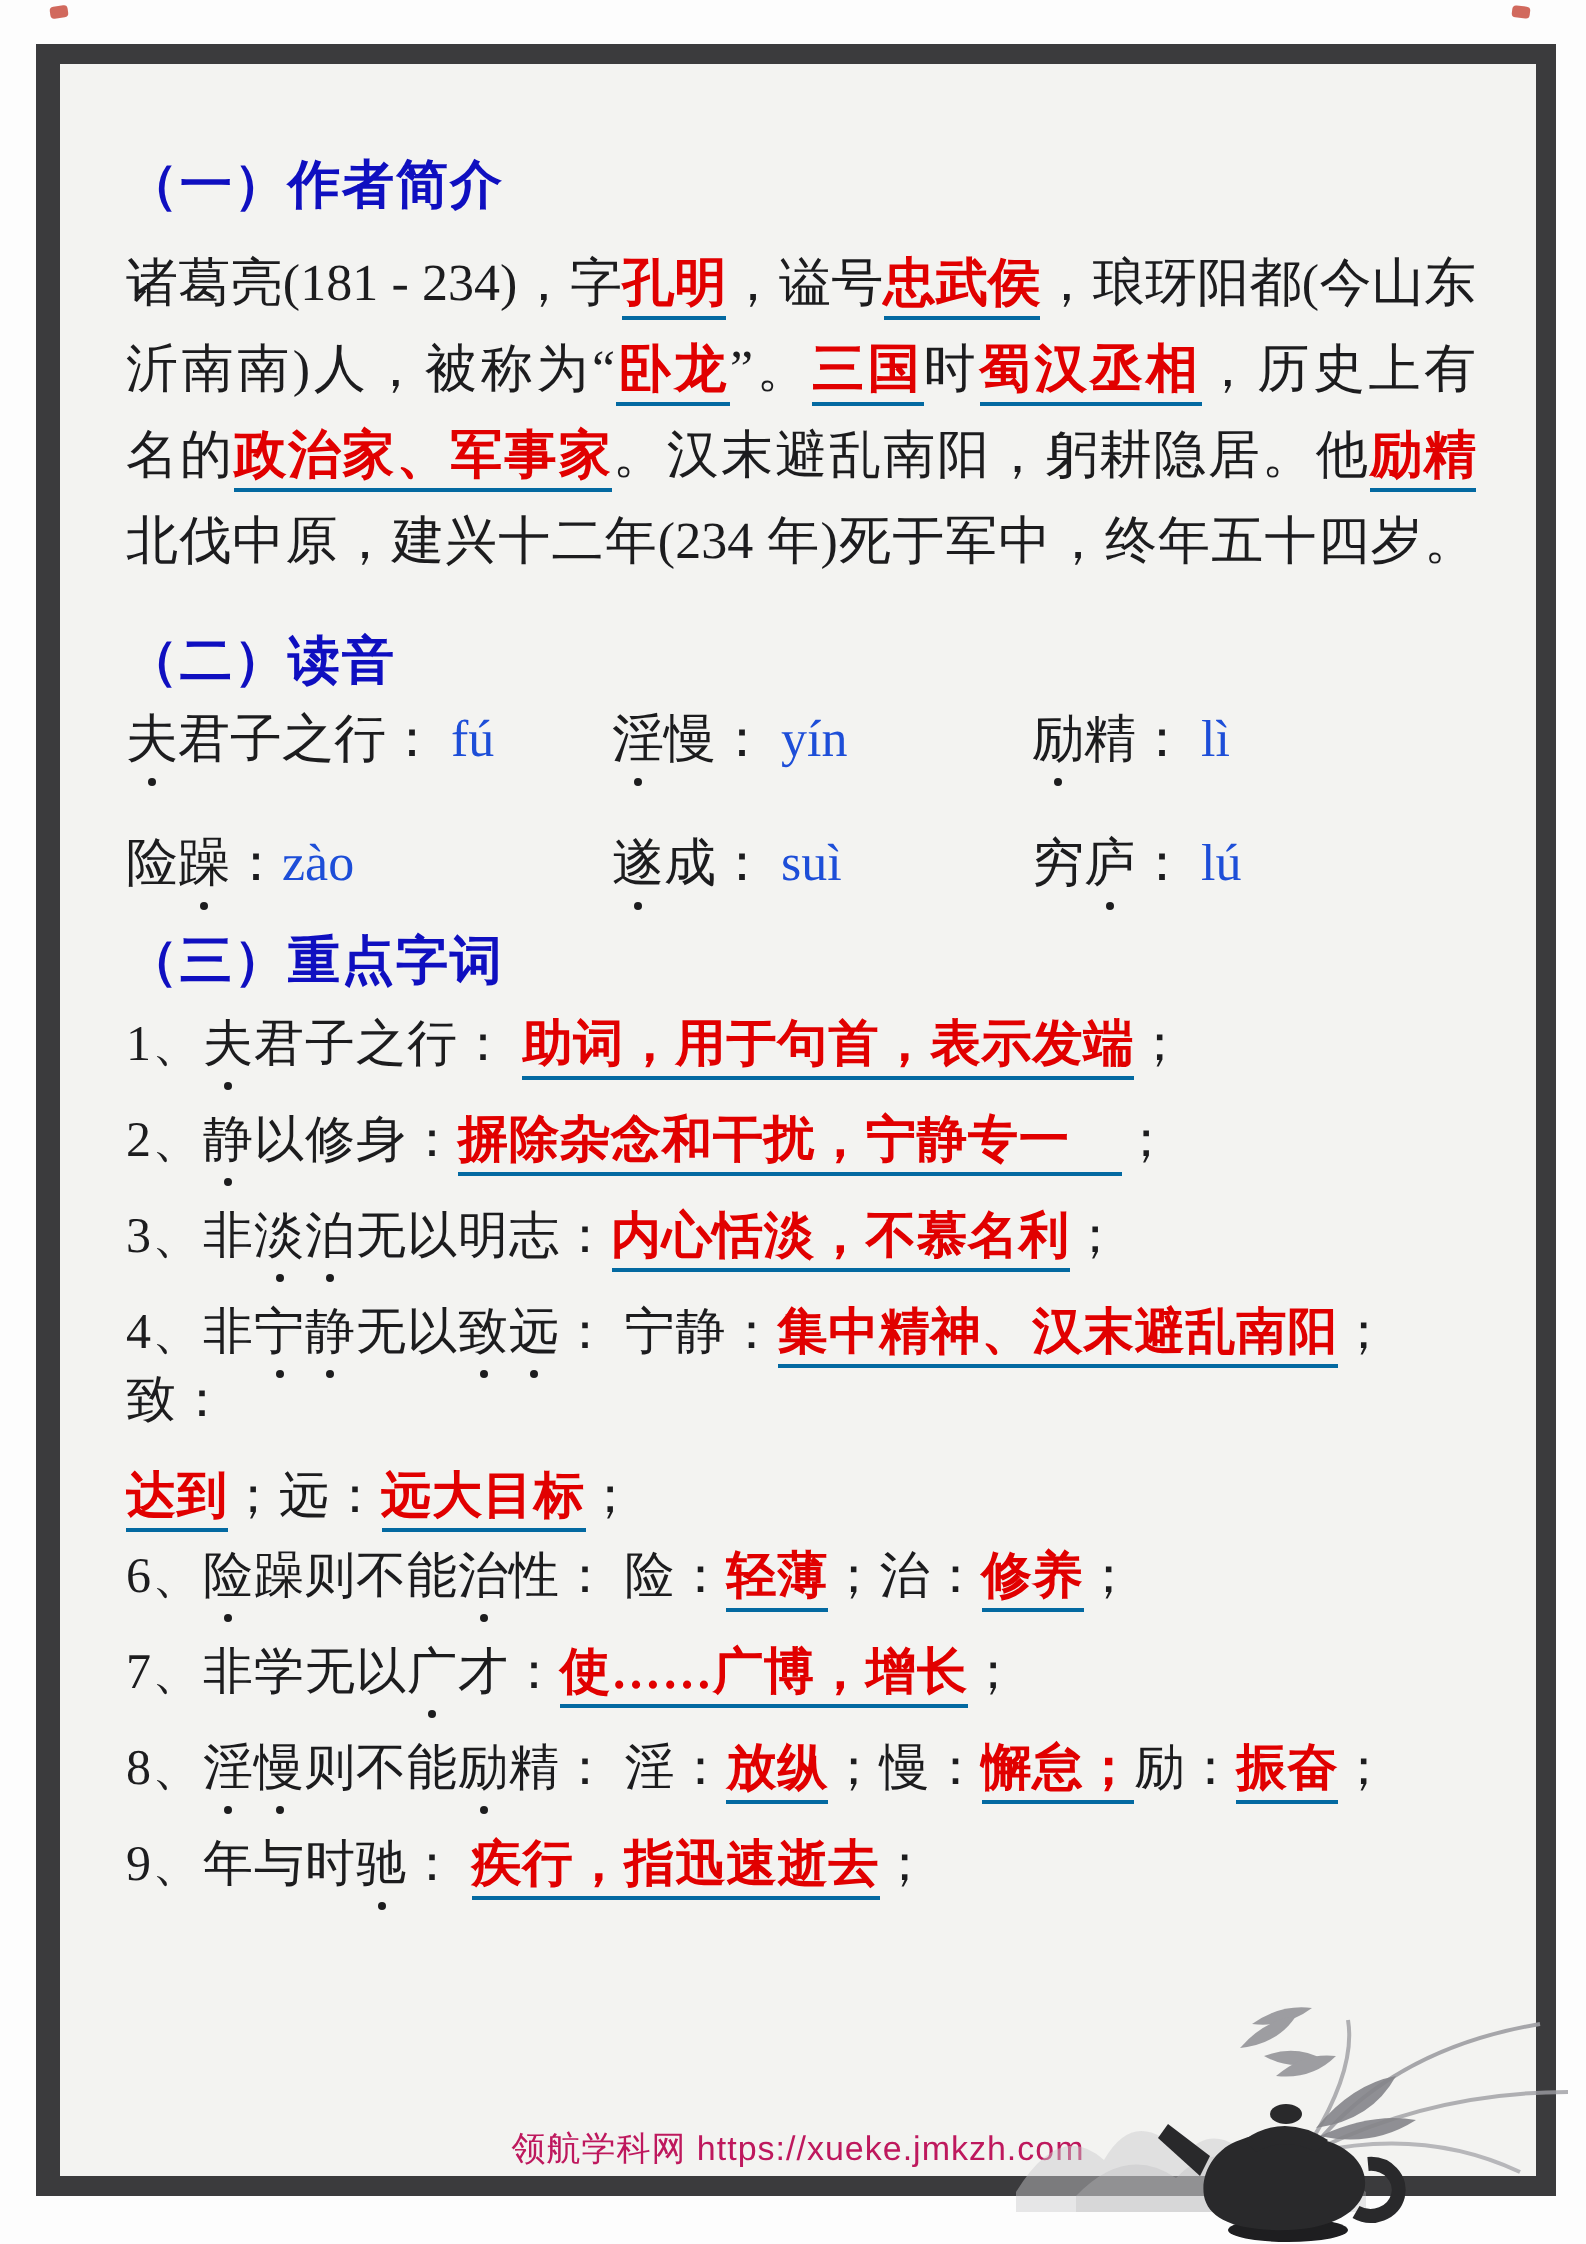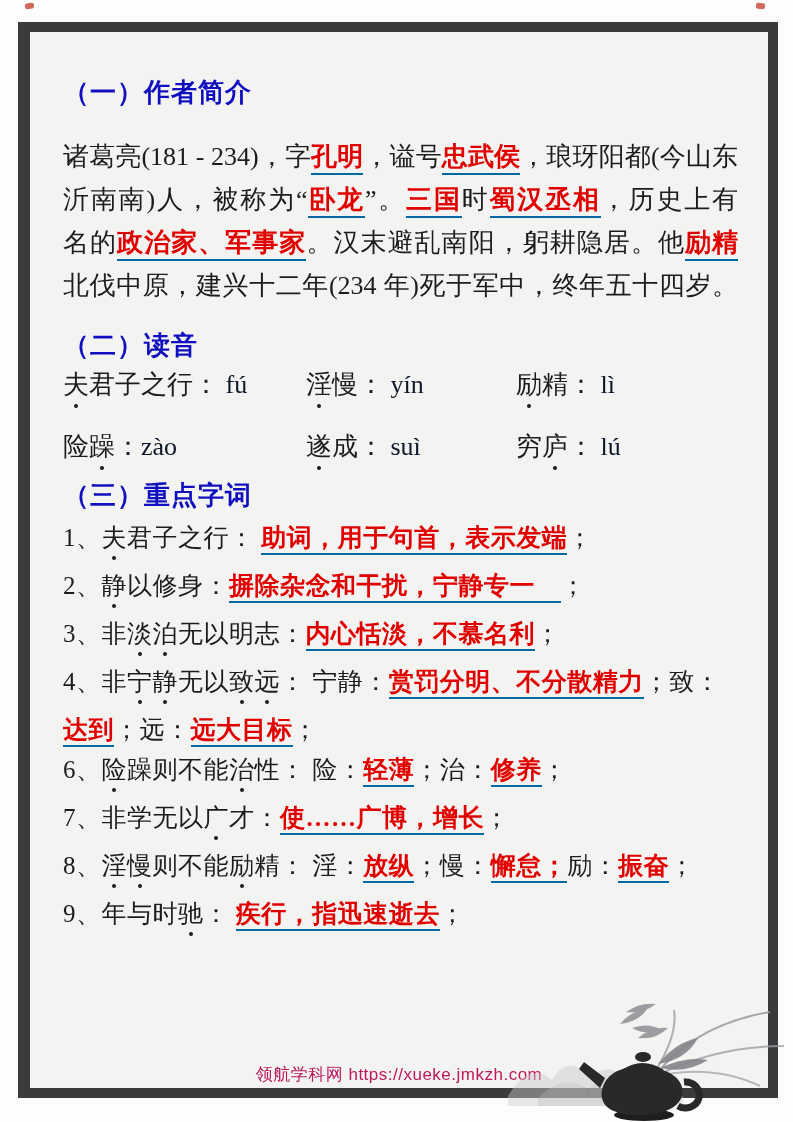--- a/index.html
+++ b/index.html
@@ -12,36 +12,36 @@
   .corner-mark { position:absolute; top:3px; width:9px; height:6px; background:#c64434; opacity:.8; border-radius:2px; transform:rotate(-8deg); }
   .corner-mark.left  { left:25px; }
   .corner-mark.right { left:756px; transform:rotate(7deg); }
 
   .frame { position:absolute; left:18px; top:22px; width:760px; height:1076px; background:#3b3b3d; }
   .page  { position:absolute; left:30px; top:32px; width:738px; height:1056px; background:#f3f3f1; }
 
   .content { position:absolute; left:0; top:0; right:0; padding:46px 30px 0 33px; }
 
   .sec-h { color:#0f0fc0; font-weight:bold; font-size:26px; line-height:30px; letter-spacing:1px; }
-  .mb1 { margin-bottom:27px; }
+  .mb1 { margin-bottom:12px; }
   .mt2 { margin-top:24px; margin-bottom:8px; }
   .mt3 { margin-top:8px; margin-bottom:10px; }
 
   .rich { white-space:pre-wrap; color:#1c1c1e; }
   .jline { font-size:26px; line-height:43px; height:43px; text-align:justify; text-align-last:justify; }
 
   .pgrid { display:grid; grid-template-columns:243px 210px auto; row-gap:20px; font-size:26px; }
   .pcell { line-height:32px; padding-bottom:10px; }
 
   .item { font-size:25px; line-height:34px; margin-bottom:14px; letter-spacing:0.5px; }
   .item.cont  { margin-top:14px; margin-bottom:6px; }
 
   .sg-k { color:#1c1c1e; }
   .sg-r { color:#e10000; font-weight:bold; border-bottom:2px solid #0369a1; padding-bottom:2px; }
-  .sg-p { color:#0f172a; }
+  .sg-p { color:#1d4ed8; }
   .sg-d { position:relative; color:#1c1c1e; }
   .sg-d::after {
     content:""; position:absolute; left:50%; bottom:-9px; transform:translateX(-50%);
     width:4px; height:4px; border-radius:50%; background:#1c1c1e;
   }
   .watermark {
     position:absolute; left:0; right:0; bottom:2px; text-align:center;
     font-family:"Liberation Sans", sans-serif; font-size:17px; color:#be185d; letter-spacing:0.5px;
   }
   .art { position:absolute; right:0; bottom:0; width:285px; height:128px; z-index:5; }
@@ -70,21 +70,21 @@
         <div class="rich pcell"><span class="sg-d">励</span><span class="sg-k">精： </span><span class="sg-p">lì</span></div>
         <div class="rich pcell"><span class="sg-k">险</span><span class="sg-d">躁</span><span class="sg-k">：</span><span class="sg-p">zào</span></div>
         <div class="rich pcell"><span class="sg-d">遂</span><span class="sg-k">成： </span><span class="sg-p">suì</span></div>
         <div class="rich pcell"><span class="sg-k">穷</span><span class="sg-d">庐</span><span class="sg-k">： </span><span class="sg-p">lú</span></div>
       </div>
 
       <h2 class="sec-h mt3">（三）重点字词</h2>
       <div class="rich item"><span class="sg-k">1、</span><span class="sg-d">夫</span><span class="sg-k">君子之行： </span><span class="sg-r">助词，用于句首，表示发端</span><span class="sg-k">；</span></div>
       <div class="rich item"><span class="sg-k">2、</span><span class="sg-d">静</span><span class="sg-k">以修身：</span><span class="sg-r">摒除杂念和干扰，宁静专一　</span><span class="sg-k">；</span></div>
       <div class="rich item"><span class="sg-k">3、非</span><span class="sg-d">淡</span><span class="sg-d">泊</span><span class="sg-k">无以明志：</span><span class="sg-r">内心恬淡，不慕名利</span><span class="sg-k">；</span></div>
-      <div class="rich item"><span class="sg-k">4、非</span><span class="sg-d">宁</span><span class="sg-d">静</span><span class="sg-k">无以</span><span class="sg-d">致</span><span class="sg-d">远</span><span class="sg-k">： 宁静：</span><span class="sg-r">赏罚分明、不分散精力</span><span class="sg-k">；致：</span></div>
+      <div class="rich item"><span class="sg-k">4、非</span><span class="sg-d">宁</span><span class="sg-d">静</span><span class="sg-k">无以</span><span class="sg-d">致</span><span class="sg-d">远</span><span class="sg-k">： 宁静：</span><span class="sg-r">集中精神、汉末避乱南阳</span><span class="sg-k">；致：</span></div>
       <div class="rich item cont"><span class="sg-r">达到</span><span class="sg-k">；远：</span><span class="sg-r">远大目标</span><span class="sg-k">；</span></div>
       <div class="rich item"><span class="sg-k">6、</span><span class="sg-d">险</span><span class="sg-k">躁则不能</span><span class="sg-d">治</span><span class="sg-k">性： 险：</span><span class="sg-r">轻薄</span><span class="sg-k">；治：</span><span class="sg-r">修养</span><span class="sg-k">；</span></div>
       <div class="rich item"><span class="sg-k">7、非学无以</span><span class="sg-d">广</span><span class="sg-k">才：</span><span class="sg-r">使……广博，增长</span><span class="sg-k">；</span></div>
       <div class="rich item"><span class="sg-k">8、</span><span class="sg-d">淫</span><span class="sg-d">慢</span><span class="sg-k">则不能</span><span class="sg-d">励</span><span class="sg-k">精： 淫：</span><span class="sg-r">放纵</span><span class="sg-k">；慢：</span><span class="sg-r">懈怠；</span><span class="sg-k">励：</span><span class="sg-r">振奋</span><span class="sg-k">；</span></div>
       <div class="rich item"><span class="sg-k">9、年与时</span><span class="sg-d">驰</span><span class="sg-k">： </span><span class="sg-r">疾行，指迅速逝去</span><span class="sg-k">；</span></div>
     </div>
 
     <div class="watermark">领航学科网 https://xueke.jmkzh.com</div>
   </div>
 

